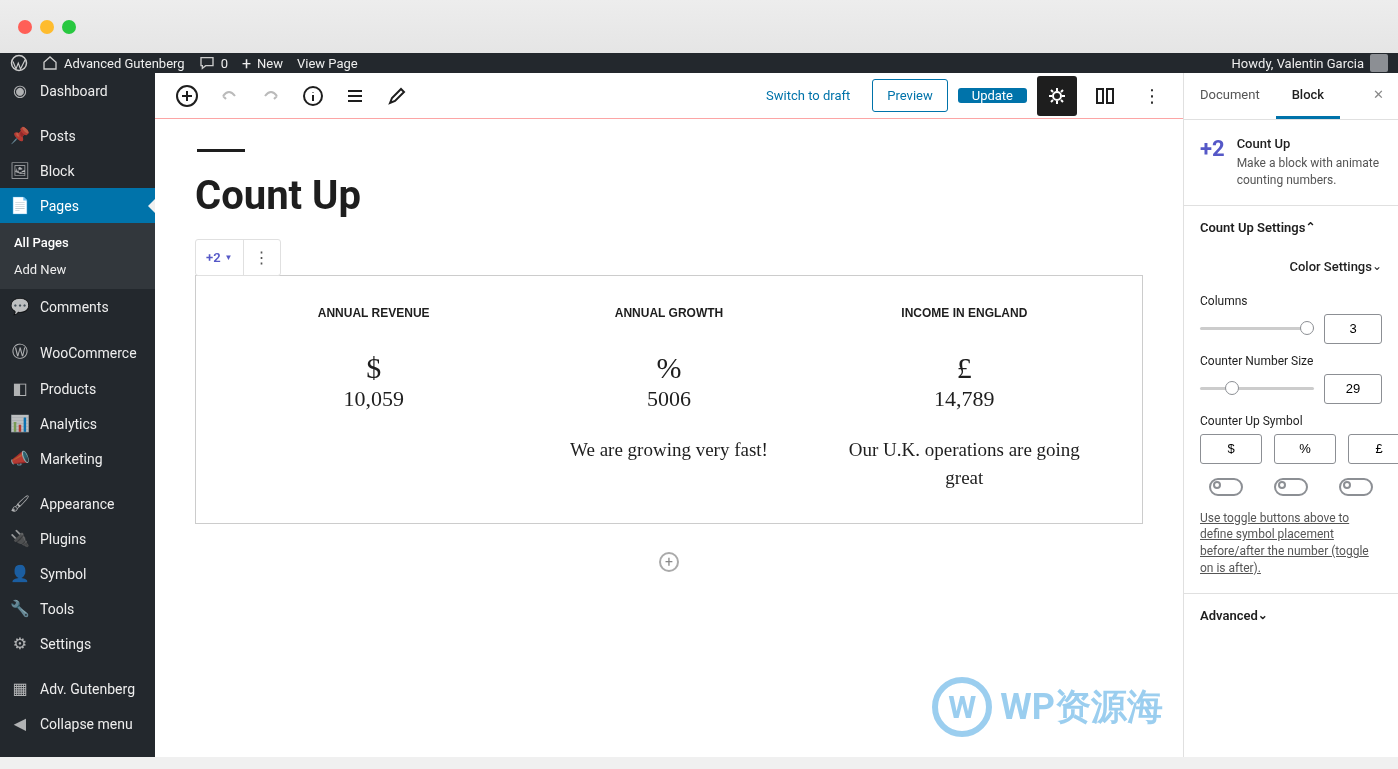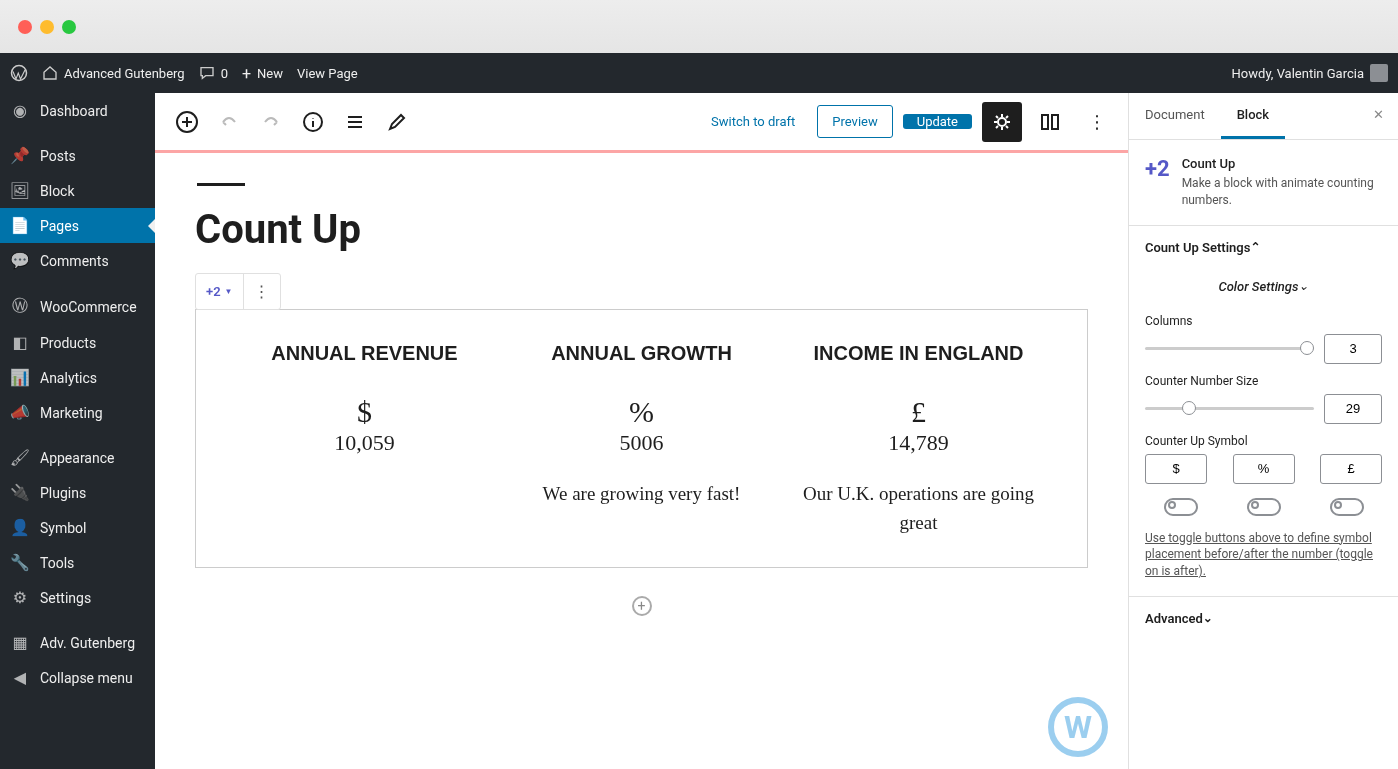--- a/index.html
+++ b/index.html
@@ -2,75 +2,75 @@
 <html><head>
 <meta charset="utf-8">
 <style>
 * { box-sizing: border-box; margin: 0; padding: 0; }
 body { font-family: -apple-system, BlinkMacSystemFont, "Segoe UI", Roboto, sans-serif; font-size: 13px; color: #1e1e1e; background: #f0f0f0; }
 .mac-titlebar { height: 53px; background: linear-gradient(#ededed, #e5e5e5); display: flex; align-items: center; padding-left: 18px; gap: 8px; }
 .mac-dot { width: 14px; height: 14px; border-radius: 50%; }
 .dot-red { background: #ff5f57; }
 .dot-yellow { background: #febc2e; }
 .dot-green { background: #28c840; }
-.wp-adminbar { height: 40px; background: #23282d; color: #eee; display: flex; align-items: center; padding: 0 10px; font-size: 13px; }
+.wp-adminbar { height: 20px; background: #23282d; color: #eee; display: flex; align-items: center; padding: 0 10px; font-size: 13px; }
 .adminbar-left { display: flex; align-items: center; gap: 14px; }
 .adminbar-item { display: flex; align-items: center; gap: 6px; color: #eee; cursor: pointer; }
 .adminbar-right { margin-left: auto; display: flex; align-items: center; gap: 8px; }
 .avatar { width: 18px; height: 18px; background: #8c8f94; border-radius: 2px; }
 .wp-body { display: flex; height: 684px; }
 .wp-sidebar { width: 155px; background: #23282d; color: #eee; display: flex; flex-direction: column; font-size: 14px; }
 .menu-item { display: flex; align-items: center; gap: 10px; padding: 8px 10px; color: #eee; cursor: pointer; position: relative; }
 .menu-item.active { background: #0073aa; color: #fff; }
 .menu-item.active::after { content: ""; position: absolute; right: -1px; top: 50%; transform: translateY(-50%); border: 8px solid transparent; border-right-color: #f0f0f0; }
 .submenu { background: #32373c; padding: 6px 0; }
 .submenu-item { padding: 6px 14px; font-size: 13px; color: #eee; cursor: pointer; }
 .submenu-item.current { color: #fff; font-weight: 500; }
 .menu-sep { height: 10px; }
 .menu-icon { width: 20px; display: inline-flex; justify-content: center; font-size: 16px; opacity: 0.7; }
 
 .editor { flex: 1; background: #fff; display: flex; flex-direction: column; position: relative; }
-.editor-toolbar { height: 60px; border-bottom: 3px solid #fca5a5; display: flex; align-items: center; padding: 0 14px; gap: 22px; }
+.editor-toolbar { height: 46px; border-bottom: 1px solid #fca5a5; display: flex; align-items: center; padding: 0 14px; gap: 22px; }
 .tb-left { display: flex; align-items: center; gap: 6px; }
 .tb-btn { width: 36px; height: 36px; display: flex; align-items: center; justify-content: center; border-radius: 2px; cursor: pointer; }
 .tb-btn.disabled { opacity: 0.3; cursor: default; }
 .tb-right { margin-left: auto; display: flex; align-items: center; gap: 10px; }
 .btn-link { color: #0073aa; cursor: pointer; padding: 8px 12px; }
 .btn-outline { border: 1px solid #0073aa; color: #0073aa; padding: 8px 14px; border-radius: 3px; cursor: pointer; }
 .btn-primary { background: #0073aa; color: #fff; padding: 0 14px; border-radius: 3px; cursor: pointer; text-align: right; }
 .btn-square-active { background: #1e1e1e; color: #fff; width: 40px; height: 40px; display: flex; align-items: center; justify-content: center; border-radius: 3px; cursor: pointer; }
 .btn-square { width: 36px; height: 36px; display: flex; align-items: center; justify-content: center; cursor: pointer; }
 
 .editor-canvas { flex: 1; padding: 30px 40px; overflow: auto; position: relative; }
 .page-title-rule { width: 48px; height: 3px; background: #1e1e1e; margin-bottom: 20px; margin-left: 2px;}
 .page-title { font-size: 40px; font-weight: 700; margin-bottom: 20px; }
 .block-toolbar { display: inline-flex; border: 1px solid #e0e0e0; border-radius: 3px; background: #fff; margin-bottom: 0; }
 .bt-item { padding: 8px 10px; border-right: 1px solid #e0e0e0; display: flex; align-items: center; gap: 4px; cursor: pointer; font-weight: 600; color: #5558c7;}
 .bt-item:last-child { border-right: none; color: #555; font-weight: 400;}
 .countup-block { border: 1px solid #ccc; margin-top: -1px; padding: 30px; display: flex; justify-content: space-around; font-family: Georgia, "Times New Roman", serif; }
 .cu-col { flex: 1; text-align: center; padding: 0 12px; }
-.cu-head { font-family: -apple-system, sans-serif; font-weight: 700; font-size: 20px; margin-bottom: 28px; line-height: 1.3; }
+.cu-head { font-family: -apple-system, sans-serif; font-weight: 700; font-size: 12px; margin-bottom: 28px; line-height: 1.3; }
 .cu-sym { font-size: 30px; line-height: 1.2; }
 .cu-num { font-size: 22px; line-height: 1.2; margin-bottom: 24px; }
 .cu-desc { font-size: 19px; line-height: 1.5; }
 .add-circle { width: 20px; height: 20px; border: 2px solid #aaa; border-radius: 50%; display: flex; align-items: center; justify-content: center; margin: 28px auto 0; cursor: pointer; color: #888; font-size: 14px;}
 
-.inspector { width: 270px; background: #fff; border-left: 1px solid #e0e0e0; display: flex; flex-direction: column; overflow: auto; }
+.inspector { width: 215px; background: #fff; border-left: 1px solid #e0e0e0; display: flex; flex-direction: column; overflow: auto; }
 .insp-tabs { display: flex; border-bottom: 1px solid #e0e0e0; position: relative; }
 .insp-tab { padding: 14px 16px; cursor: pointer; color: #555; }
 .insp-tab.active { color: #1e1e1e; font-weight: 500; border-bottom: 3px solid #0073aa; }
 .insp-close { margin-left: auto; padding: 14px 14px; cursor: pointer; color: #888; }
 .insp-header { display: flex; gap: 12px; padding: 16px; }
 .insp-block-icon { color: #5558c7; font-size: 22px; font-weight: 700;}
 .insp-block-title { font-weight: 500; margin-bottom: 4px; }
 .insp-block-desc { font-size: 12px; color: #555; line-height: 1.4; }
 .panel { border-top: 1px solid #e0e0e0; }
 .panel-head { display: flex; align-items: center; justify-content: flex-start; padding: 14px 16px; font-weight: 600; cursor: pointer; }
 .panel-body { padding: 0 16px 16px; }
-.subpanel-head { display: flex; align-items: center; justify-content: center; padding: 10px 0; font-weight: 500; cursor: pointer; font-style: italic; }
+.subpanel-head { display: flex; align-items: center; justify-content: flex-end; padding: 10px 0; font-weight: 500; cursor: pointer; }
 .ctrl-label { font-size: 12px; margin: 10px 0 6px; }
 .ctrl-row { display: flex; align-items: center; gap: 10px; }
 .slider { flex: 1; height: 3px; background: #ccc; position: relative; border-radius: 2px; }
 .slider-thumb { width: 14px; height: 14px; background: #fff; border: 1px solid #8c8f94; border-radius: 50%; position: absolute; top: -6px; }
 .num-input { width: 58px; height: 30px; border: 1px solid #8c8f94; border-radius: 3px; text-align: center; font-size: 13px; }
 .sym-row { display: flex; gap: 12px; justify-content: space-between; }
 .sym-input { width: 62px; height: 30px; border: 1px solid #8c8f94; border-radius: 3px; text-align: center; font-size: 13px; }
 .toggle-row { display: flex; gap: 12px; justify-content: space-around; margin-top: 14px; }
 .toggle { width: 34px; height: 18px; border: 2px solid #8c8f94; border-radius: 10px; position: relative; cursor: pointer; }
 .toggle-knob { width: 8px; height: 8px; border: 2px solid #8c8f94; border-radius: 50%; position: absolute; top: 1px; left: 2px; background: #fff; }
@@ -138,20 +138,24 @@
         <span>Posts</span>
       </div>
     <div class="menu-item">
         <span class="menu-icon">🖼</span>
         <span>Block</span>
       </div>
     <div class="menu-item active">
         <span class="menu-icon" style="opacity:1;">📄</span>
         <span>Pages</span>
       </div>
+    <div class="submenu">
+      <div class="submenu-item current">All Pages</div>
+      <div class="submenu-item">Add New</div>
+    </div>
     <div class="menu-item">
         <span class="menu-icon">💬</span>
         <span>Comments</span>
       </div>
     <div class="menu-sep"></div>
     <div class="menu-item">
         <span class="menu-icon">Ⓦ</span>
         <span>WooCommerce</span>
       </div>
     <div class="menu-item">
@@ -288,20 +292,21 @@
         </div>
       </div>
 
       <div class="add-circle">
           <span>+</span>
         </div>
     </div>
 
     <div class="watermark">
       <div class="wm-circle">W</div>
+      <span>WP资源海</span>
     </div>
   </div>
 
   <div class="inspector">
     <div class="insp-tabs">
       <div class="insp-tab">Document</div>
       <div class="insp-tab active">Block</div>
       <div class="insp-close"><span>✕</span></div>
     </div>
 

